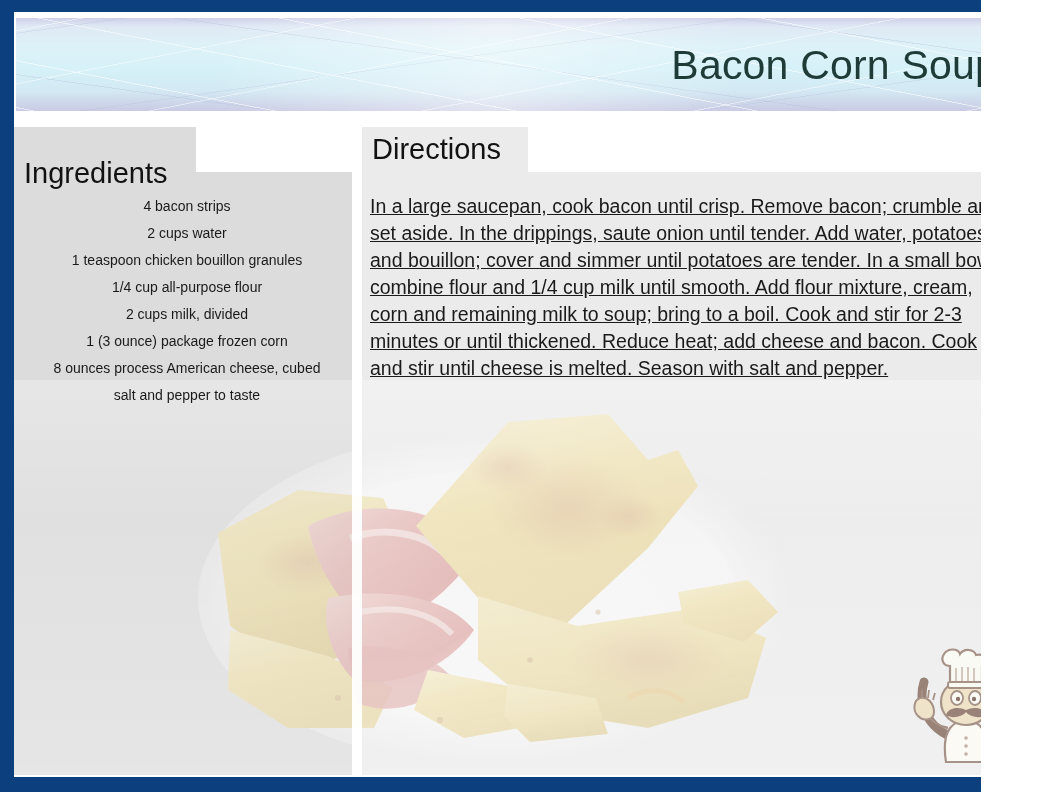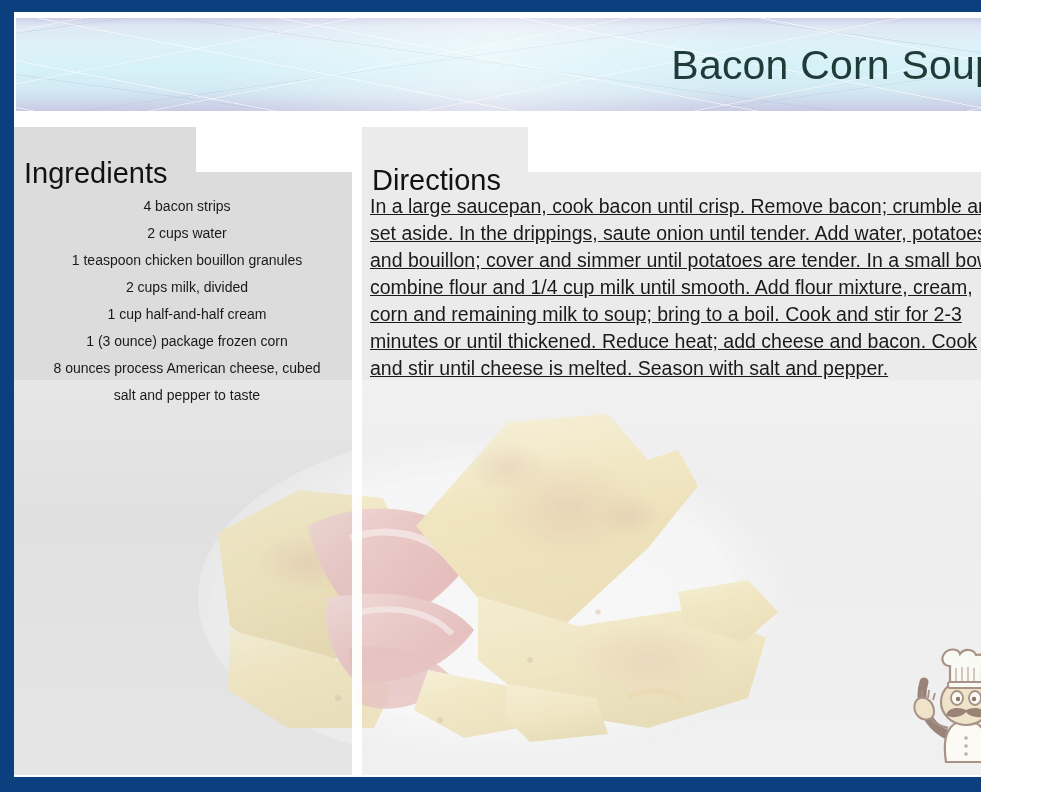--- a/index.html
+++ b/index.html
@@ -218,21 +218,21 @@
   </div>
 
   <div class="panel" id="ingredients-panel"></div>
   <div id="ingredients-notch"></div>
   <div class="tab-header" id="ingredients-tab" style="left:14px;top:127px;position:absolute;">
     <span class="tab-label">Ingredients</span>
   </div>
 
   <div class="panel" id="directions-panel"></div>
   <div id="directions-notch"></div>
-  <div class="tab-header" id="directions-tab" style="left:362px;top:127px;position:absolute;margin-top:31px;">
+  <div class="tab-header" id="directions-tab" style="left:362px;top:127px;position:absolute;">
     <span class="tab-label">Directions</span>
   </div>
 
   <svg id="food-photo" viewBox="0 0 640 372">
     <defs>
       <radialGradient id="plateGrad" cx="50%" cy="50%" r="55%">
         <stop offset="0%" stop-color="#ffffff"></stop>
         <stop offset="72%" stop-color="#f7f7f7"></stop>
         <stop offset="100%" stop-color="#e4e4e4"></stop>
       </radialGradient>
@@ -293,22 +293,22 @@
     <circle cx="420" cy="214" r="2.6" fill="#c9a46e" opacity="0.6"></circle>
   </svg>
 
   <div id="photo-wash"></div>
   <div id="panel-gutter"></div>
 
   <div id="ingredients-list">
     <div>4 bacon strips</div>
     <div>2 cups water</div>
     <div>1 teaspoon chicken bouillon granules</div>
+    <div>1/4 cup all-purpose flour</div>
     <div>2 cups milk, divided</div>
-    <div>1 cup half-and-half cream</div>
     <div>1 (3 ounce) package frozen corn</div>
     <div>8 ounces process American cheese, cubed</div>
     <div>salt and pepper to taste</div>
   </div>
 
   <div id="directions-text">In a large saucepan, cook bacon until crisp. Remove bacon; crumble and set aside. In the drippings, saute onion until tender. Add water, potatoes and bouillon; cover and simmer until potatoes are tender. In a small bowl, combine flour and 1/4 cup milk until smooth. Add flour mixture, cream, corn and remaining milk to soup; bring to a boil. Cook and stir for 2-3 minutes or until thickened. Reduce heat; add cheese and bacon. Cook and stir until cheese is melted. Season with salt and pepper.</div>
 
   <svg id="chef-logo" viewBox="0 0 132 132">
     <g fill="none" stroke="#8b6f63" stroke-width="3">
 

